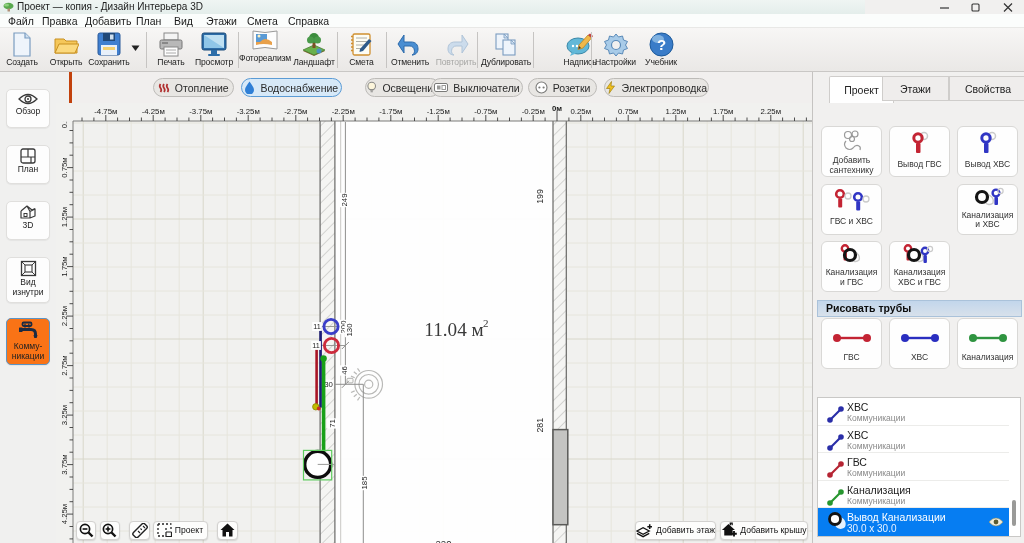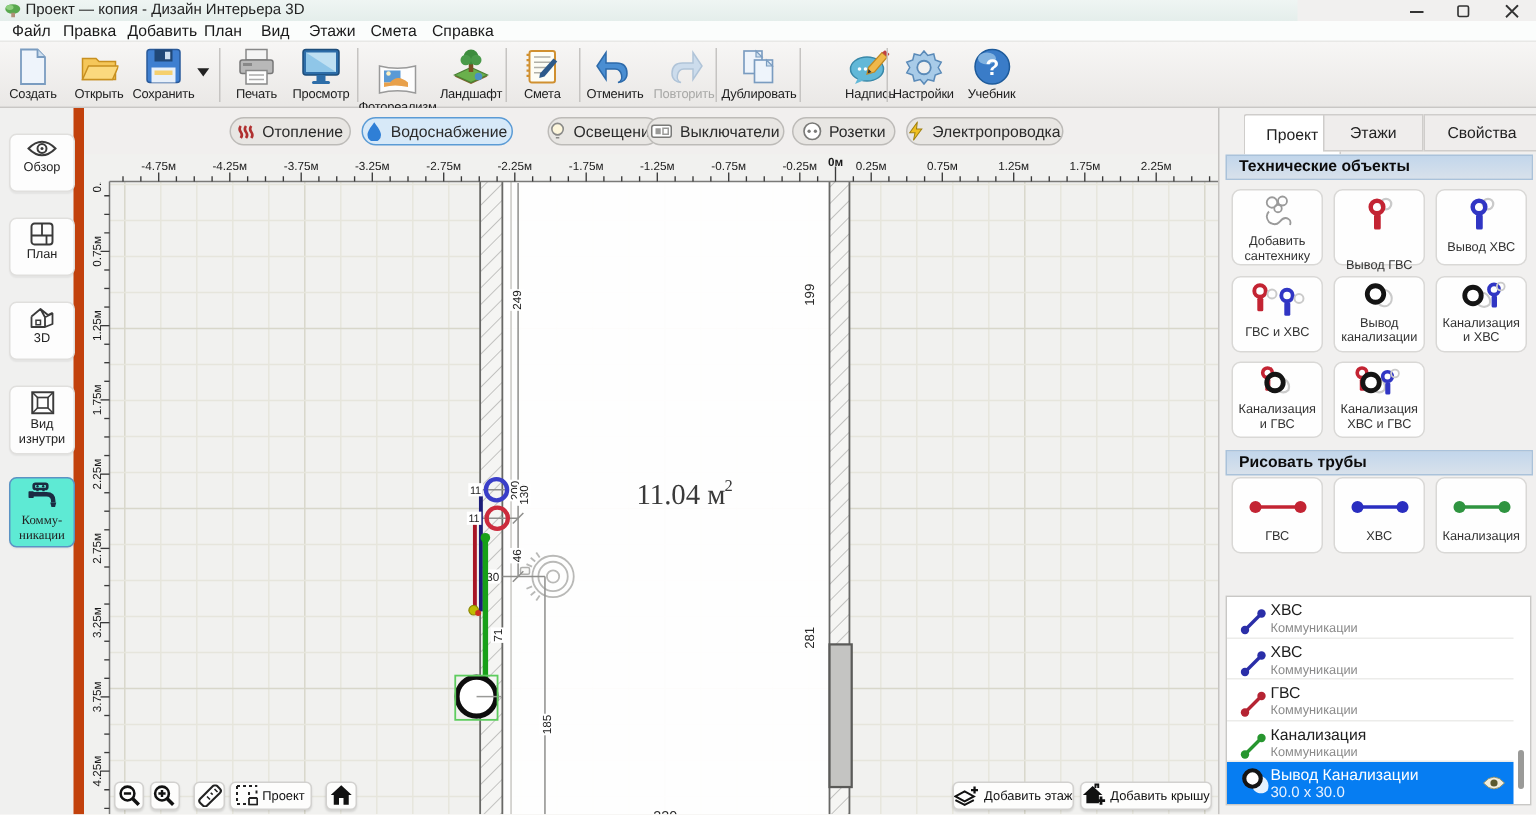--- a/index.html
+++ b/index.html
@@ -16,23 +16,23 @@
   
   #toolbar{left:0;top:28px;width:1024px;height:44px;background:linear-gradient(#f7f6f5,#eae8e6);border-bottom:1px solid #c9c7c5;}
   .tbtn{position:absolute;text-align:center;font-size:8.6px;letter-spacing:-0.15px;color:#1d1d1d;white-space:nowrap;}
   .tbtn svg{display:block;margin:0 auto;}
   .tsep{position:absolute;top:4px;height:36px;width:1px;background:#c6c4c2;}
   
   #tabstrip{left:56px;top:72px;width:756px;height:31px;background:#f1efee;}
   .pill{position:absolute;top:6px;height:19px;border-radius:10px;background:#e8e6e3;border:1px solid #bdbbb8;font-size:10.5px;color:#2a2a2a;display:flex;align-items:center;justify-content:center;gap:5px;}
   .pill.active{background:#d7e9f8;border:1.5px solid #5b9bd5;}
   
-  #sidebar{left:0;top:72px;width:56px;height:471px;background:#f0f0ef;border-right:7px solid #c2410c;}
+  #sidebar{left:0;top:72px;width:72px;height:471px;background:#f0f0ef;border-right:3px solid #c2410c;}
   .sbtn{position:absolute;left:6px;width:44px;background:#fdfdfd;border:1px solid #e0dfdd;border-radius:5px;text-align:center;font-size:8.5px;color:#222;box-shadow:0 1px 1px rgba(0,0,0,0.05);}
-  .sbtn.active{background:#5eead4;border:1px solid #5b93c4;font-family:Liberation Serif, serif;}
+  .sbtn.active{background:#f97316;border:1px solid #5b93c4;}
   .sbtn svg{display:block;margin:2px auto 0;}
   
   #panel{left:812px;top:72px;width:212px;height:471px;background:#f1f0ef;border-left:1px solid #c5c3c1;}
   .ptab{position:absolute;top:4px;height:25px;font-size:10.5px;color:#222;display:flex;align-items:center;justify-content:center;background:#efedec;border:1px solid #cfcdcb;}
   .ptab.active{background:#fff;border-bottom:none;height:27px;border-radius:2px 2px 0 0;}
   .phead{position:absolute;left:4px;width:205px;height:17px;background:linear-gradient(#c2d6eb,#d8e1eb);border:1px solid #aac2da;font-size:10.5px;font-weight:bold;color:#0c0c0c;line-height:15px;padding-left:8px;}
   .cell{position:absolute;width:61px;height:51px;background:#fefefe;border:1px solid #d9d8d6;border-radius:6px;text-align:center;font-size:8.5px;color:#333;line-height:9.5px;}
   .cell svg{display:block;margin:0 auto;}
   
   #objlist{position:absolute;left:4px;top:325px;width:204px;height:140px;background:#fff;border:1px solid #c9c8c6;}
@@ -111,21 +111,21 @@
     <div class="tbtn" style="left:191px;top:4px;width:46px">
       <svg width="26" height="25" viewBox="0 0 26 25">
           <rect x="1" y="1" width="24" height="17" rx="2" fill="#2d6da8" stroke="#1d4d7a" stroke-width="1"></rect>
           <rect x="3" y="3" width="20" height="13" fill="#bfe0f2"></rect>
           <path d="M3 3 L23 16 H3 Z" fill="#8fc6e8"></path>
           <rect x="10" y="18" width="6" height="4" fill="#2d6da8"></rect>
           <rect x="7" y="22" width="12" height="2" rx="1" fill="#2d6da8"></rect>
         </svg>
       Просмотр</div>
     <div class="tsep" style="left:238px"></div>
-    <div class="tbtn" style="left:239px;top:13px;width:52px">
+    <div class="tbtn" style="left:239px;top:0;width:52px">
       <svg width="28" height="25" viewBox="0 0 28 25">
           <path d="M2 3 Q14 6 26 3 V21 Q14 18 2 21 Z" fill="#fdfdfd" stroke="#9a9a9a" stroke-width="1"></path>
           <rect x="5" y="6" width="11" height="8" fill="#5a9ad5"></rect>
           <path d="M9 14 Q14 8 21 14 L21 17 Q12 15 5 17 L5 14 Z" fill="#e8a04a"></path>
           <circle cx="8" cy="8" r="1.5" fill="#fdf0c0"></circle>
         </svg>
       Фотореализм</div>
     <div class="tbtn" style="left:291px;top:4px;width:46px">
       <svg width="26" height="25" viewBox="0 0 26 25">
           <path d="M2 19 L13 14 L24 19 L13 24 Z" fill="#8a6030"></path>
@@ -598,67 +598,59 @@
           <path d="M11 12 h6 M14 9 v6" stroke="#fff" stroke-width="0.0"></path>
         </svg>
       <span>Добавить крышу</span>
     </div>
   </div>
 
   <div id="panel" class="abs">
     <div class="ptab active" style="left:16px;width:65px">Проект</div>
     <div class="ptab" style="left:69px;width:67px">Этажи</div>
     <div class="ptab" style="left:136px;width:78px">Свойства</div>
-    <div class="phead" style="top:31px">Технические объекты</div>
 
     <div class="cell" style="left:8px;top:54px">
         <svg width="26" height="26" viewBox="0 0 26 26" style="margin-top:2px">
           <g fill="none" stroke="#9a9a9a" stroke-width="1.2">
             <circle cx="9" cy="6" r="3.5"></circle>
             <circle cx="16" cy="5" r="3"></circle>
             <circle cx="13" cy="10" r="2.5"></circle>
             <path d="M7 12 q-3 3 0 7 q4 3 7 0 q3 -4 6 -2 q2 1 1 4"></path>
           </g>
         </svg>
         <div style="margin-top:1px">Добавить<br>сантехнику</div>
       </div>
     <div class="cell" style="left:76px;top:54px">
         <svg width="26" height="26" viewBox="0 0 26 26" style="margin-top:3px">
           <circle cx="17" cy="6" r="3.5" fill="none" stroke="#cacaca" stroke-width="1.5"></circle>
           <circle cx="11" cy="8" r="4.2" fill="none" stroke="#c32433" stroke-width="3"></circle>
           <rect x="9" y="13" width="4.5" height="10" rx="1" fill="#c32433"></rect>
         </svg>
-        <div style="margin-top:16px">Вывод ГВС</div>
+        <div style="margin-top:4px">Вывод ГВС</div>
       </div>
     <div class="cell" style="left:8px;top:111.5px">
         <svg width="40" height="26" viewBox="0 0 40 26" style="margin-top:3px">
           <circle cx="8" cy="6" r="3.8" fill="none" stroke="#c32433" stroke-width="2.6"></circle>
           <rect x="6.2" y="10.5" width="4" height="9" rx="1" fill="#c32433"></rect>
           <circle cx="16" cy="8" r="3" fill="none" stroke="#cacaca" stroke-width="1.3"></circle>
           <circle cx="26" cy="9" r="3.8" fill="none" stroke="#3136c4" stroke-width="2.6"></circle>
           <rect x="24.2" y="13.5" width="4" height="9" rx="1" fill="#3136c4"></rect>
           <circle cx="34" cy="11" r="3" fill="none" stroke="#cacaca" stroke-width="1.3"></circle>
         </svg>
         <div style="margin-top:3px">ГВС и ХВС</div>
       </div>
 
     <div class="cell" style="left:144px;top:54px">
         <svg width="26" height="26" viewBox="0 0 26 26" style="margin-top:3px">
           <circle cx="17" cy="6" r="3.5" fill="none" stroke="#cacaca" stroke-width="1.5"></circle>
           <circle cx="11" cy="8" r="4.2" fill="none" stroke="#3136c4" stroke-width="3"></circle>
           <rect x="9" y="13" width="4.5" height="10" rx="1" fill="#3136c4"></rect>
         </svg>
         <div style="margin-top:4px">Вывод ХВС</div>
-      </div>
-    <div class="cell" style="left:76px;top:111.5px">
-        <svg width="30" height="24" viewBox="0 0 30 24" style="margin-top:2px">
-          <path d="M17 6 a6 6 0 0 1 5 9 a5 5 0 0 1 -9 -2" fill="none" stroke="#cacaca" stroke-width="1.4"></path>
-          <circle cx="12" cy="9" r="5.5" fill="none" stroke="#141414" stroke-width="3.2"></circle>
-        </svg>
-        <div>Вывод<br>канализации</div>
       </div>
     <div class="cell" style="left:144px;top:111.5px">
         <svg width="34" height="24" viewBox="0 0 34 24" style="margin-top:2px">
           <path d="M16 8 a6 6 0 0 1 6 8 a5 5 0 0 1 -8 -1" fill="none" stroke="#cacaca" stroke-width="1.4"></path>
           <circle cx="25" cy="6" r="3.4" fill="none" stroke="#3136c4" stroke-width="2.4"></circle>
           <rect x="23.4" y="10" width="3.6" height="8" rx="1" fill="#3136c4"></rect>
           <circle cx="29.5" cy="4" r="2.6" fill="none" stroke="#cacaca" stroke-width="1.2"></circle>
           <circle cx="11" cy="10" r="5.5" fill="none" stroke="#141414" stroke-width="3.2"></circle>
         </svg>
         <div>Канализация<br>и ХВС</div>

